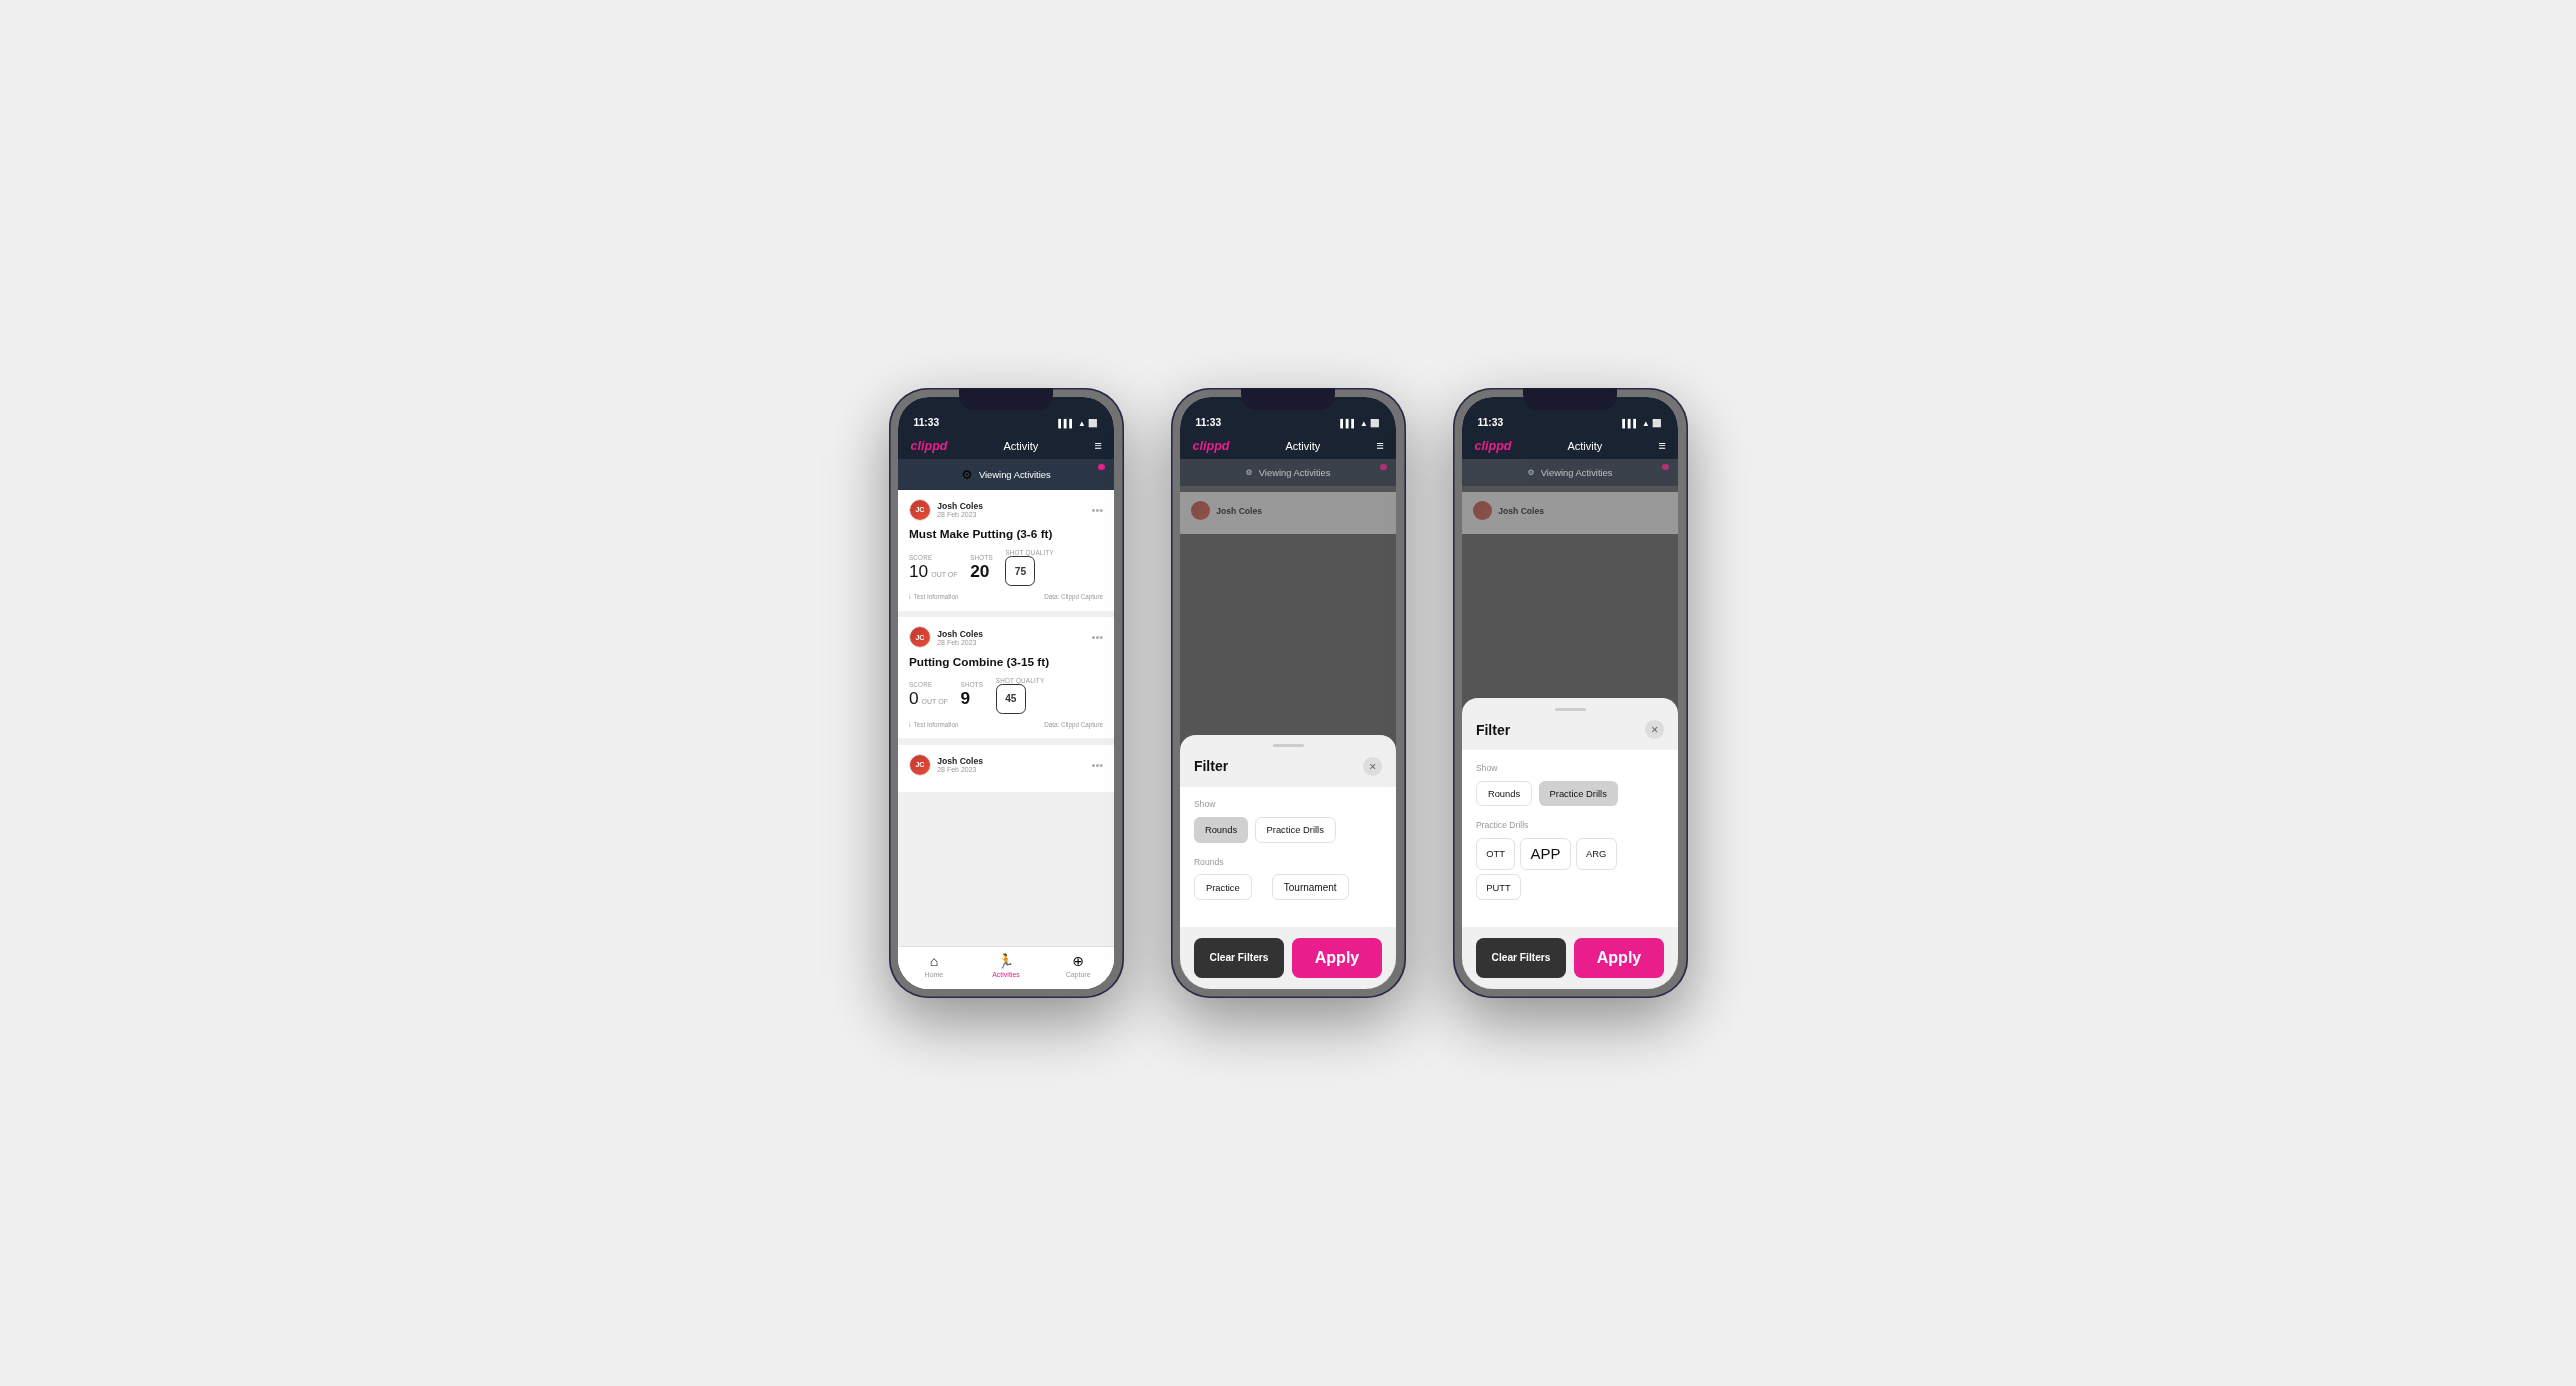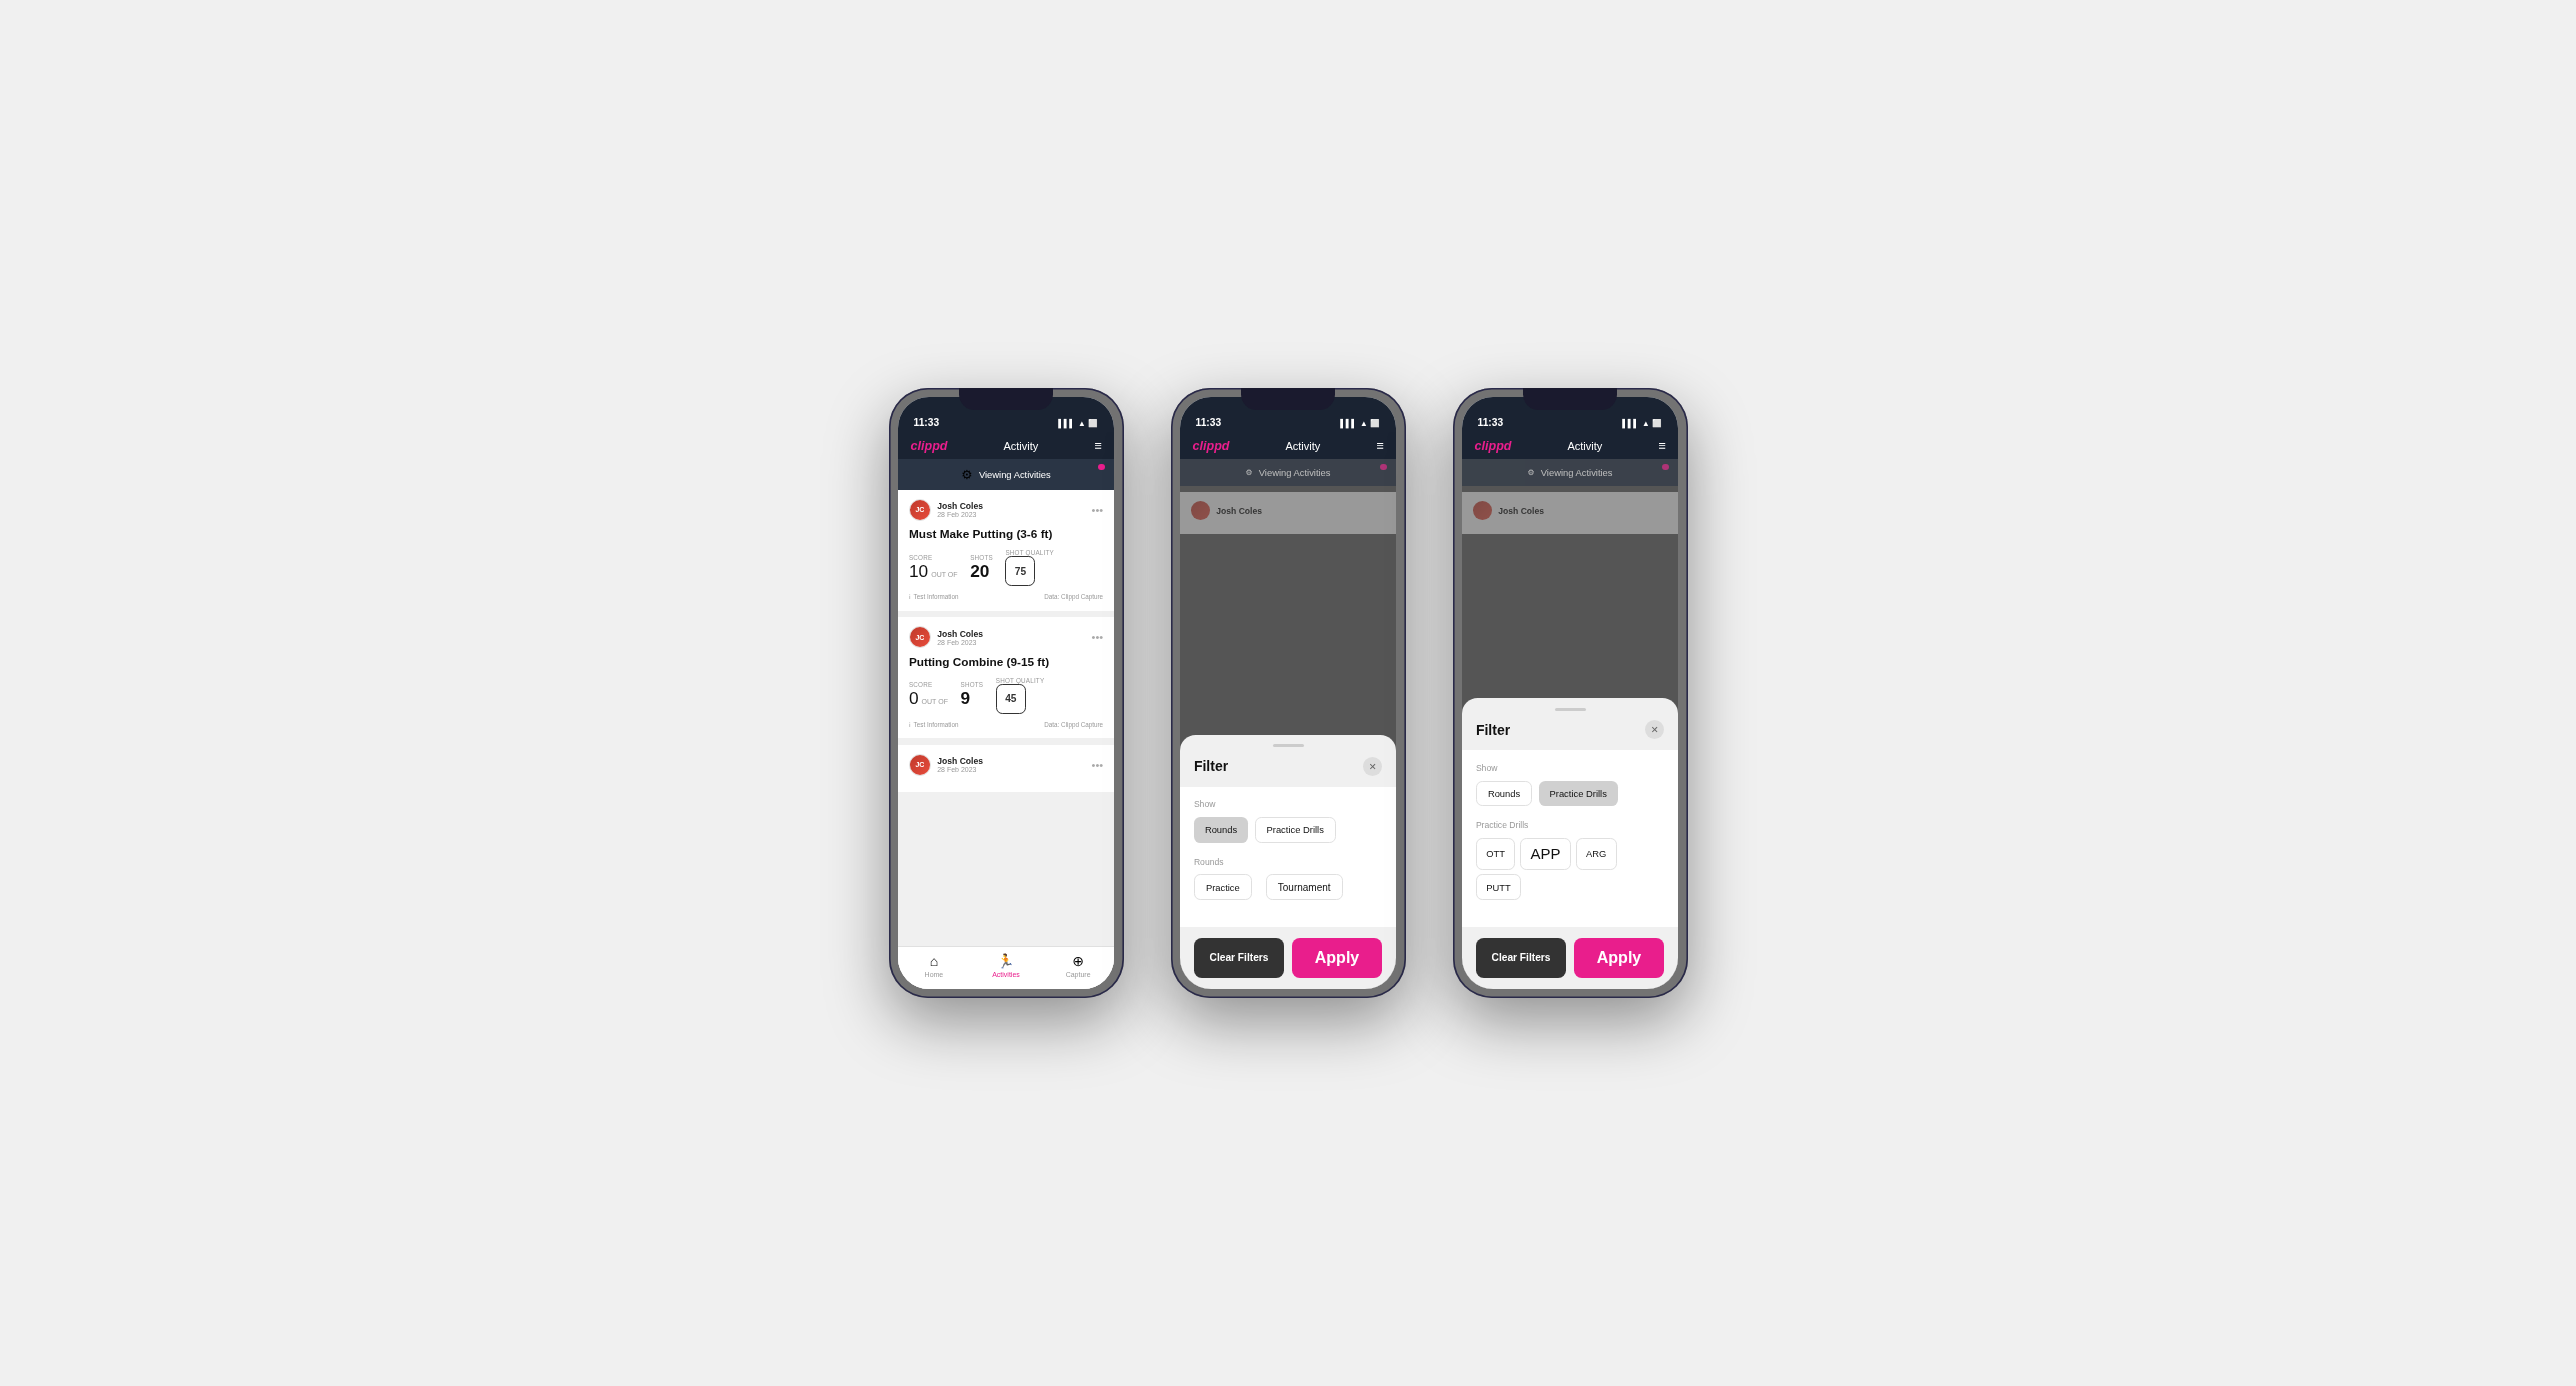--- a/index.html
+++ b/index.html
@@ -441,21 +441,21 @@
                 <div class="avatar">
                   <div class="avatar-img">JC</div>
                 </div>
                 <div class="user-info">
                   <span class="user-name">Josh Coles</span>
                   <span class="user-date">28 Feb 2023</span>
                 </div>
               </div>
               <span class="card-dots">•••</span>
             </div>
-            <div class="card-title">Putting Combine (9-15 ft)</div>
+            <div class="card-title">Putting Combine (3-15 ft)</div>
             <div class="card-stats">
               <div class="stat-group">
                 <span class="stat-label">Score</span>
                 <div class="stat-value-row">
                   <span class="stat-value">0</span>
                   <span class="stat-of">OUT OF</span>
                 </div>
               </div>
               <div class="stat-group">
                 <span class="stat-label">Shots</span>
@@ -548,21 +548,21 @@
             <div style="width:19px; height:19px; border-radius:50%; background:#ddd; display:flex; align-items:center; justify-content:center; font-size:9.4px; color:#666; cursor:pointer;">✕</div>
           </div>
 
           <div style="background:#fff; padding:12.6px 14px;">
             <div style="font-size:8.6px; color:#999; font-weight:500; margin-bottom:7.8px;">Show</div>
             <div style="display:flex; gap:6.3px; margin-bottom:14px;">
               <button style="padding:6.3px 11px; border-radius:6.3px; font-size:9.4px; font-weight:500; border:none; cursor:pointer; background:#d0d0d0; color:#111;">Rounds</button>
               <button style="padding:6.3px 11px; border-radius:6.3px; font-size:9.4px; font-weight:500; border:0.8px solid #e0e0e0; cursor:pointer; background:#fff; color:#111;">Practice Drills</button>
             </div>
             <div style="font-size:8.6px; color:#999; font-weight:500; margin-bottom:7.8px;">Rounds</div>
-            <div style="display:flex; gap:14px; margin-bottom:14px;">
+            <div style="display:flex; gap:20px; margin-bottom:14px;">
               <button style="padding:6.3px 11px; border-radius:6.3px; font-size:9.4px; font-weight:500; border:0.8px solid #e0e0e0; cursor:pointer; background:#fff; color:#111;">Practice</button>
               <button style="padding:6.3px 11px; border-radius:6.3px; font-size:10px; font-weight:500; border:0.8px solid #e0e0e0; cursor:pointer; background:#fff; color:#111;">Tournament</button>
             </div>
           </div>
 
           <div style="display:flex; gap:7.8px; padding:11px 14px;">
             <button class="btn-clear">Clear Filters</button>
             <button class="btn-apply">Apply</button>
           </div>
         </div>

